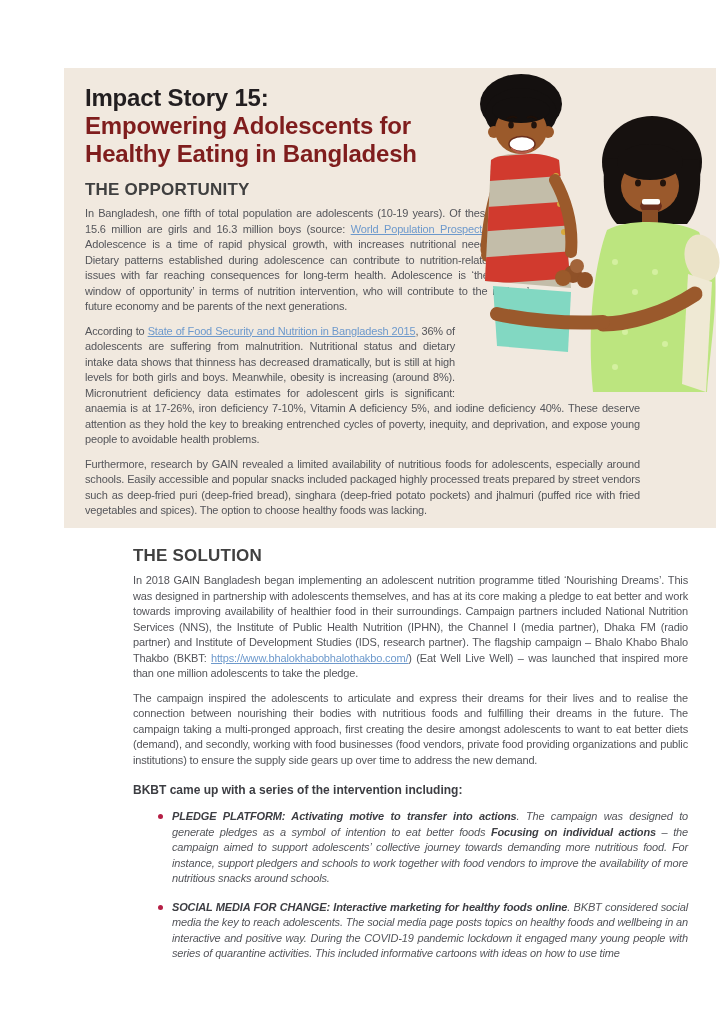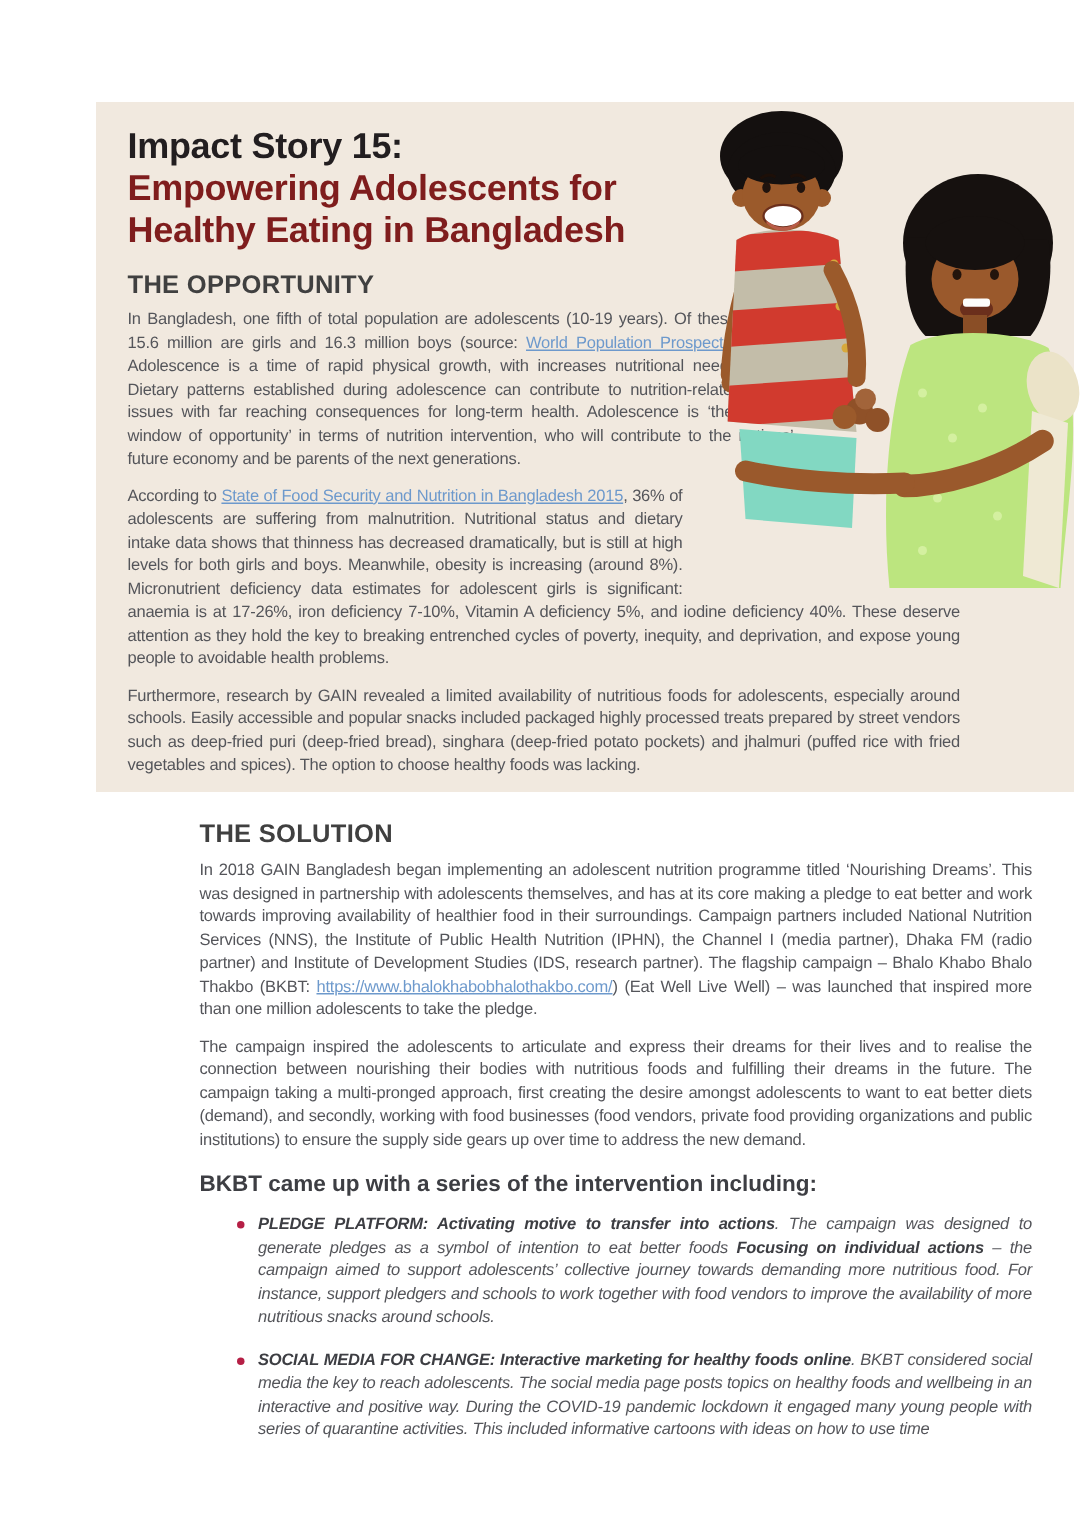--- a/index.html
+++ b/index.html
@@ -18,21 +18,21 @@
   h2.sec{font-size:17px;line-height:19px;font-weight:bold;color:#404040;margin:12px 0 7px 0;letter-spacing:0.2px;}
 
   p.body{font-size:11px;line-height:15.5px;color:#54555a;text-align:justify;margin:0 0 9px 0;letter-spacing:-0.15px;}
   a.doclink{color:#6d99cc;text-decoration:underline;cursor:pointer;}
   .b{font-weight:bold;color:#3d3e43;}
 
   .photo{position:absolute;left:455px;top:62px;width:266px;height:330px;}
 
   .solution{position:absolute;left:85px;top:546px;width:555px;margin-left:48px;}
   .solution h2.sec{margin:0 0 8px 0;}
-  p.list-intro{font-size:15px;line-height:16px;font-weight:bold;color:#3d3e43;margin:14px 0 11px 0;}
+  p.list-intro{font-size:12px;line-height:16px;font-weight:bold;color:#3d3e43;margin:14px 0 11px 0;}
   ul.interventions{list-style:none;margin:0;padding:0 0 0 25px;}
   ul.interventions li{position:relative;font-size:11px;line-height:15.5px;color:#54555a;text-align:justify;
       padding-left:14px;margin:0 0 13px 0;letter-spacing:-0.15px;font-style:italic;}
   .dot{position:absolute;left:0;top:5px;width:5px;height:5px;border-radius:50%;background:#b51f45;}
 </style>
 </head>
 <body>
 
 <div class="page">
 

